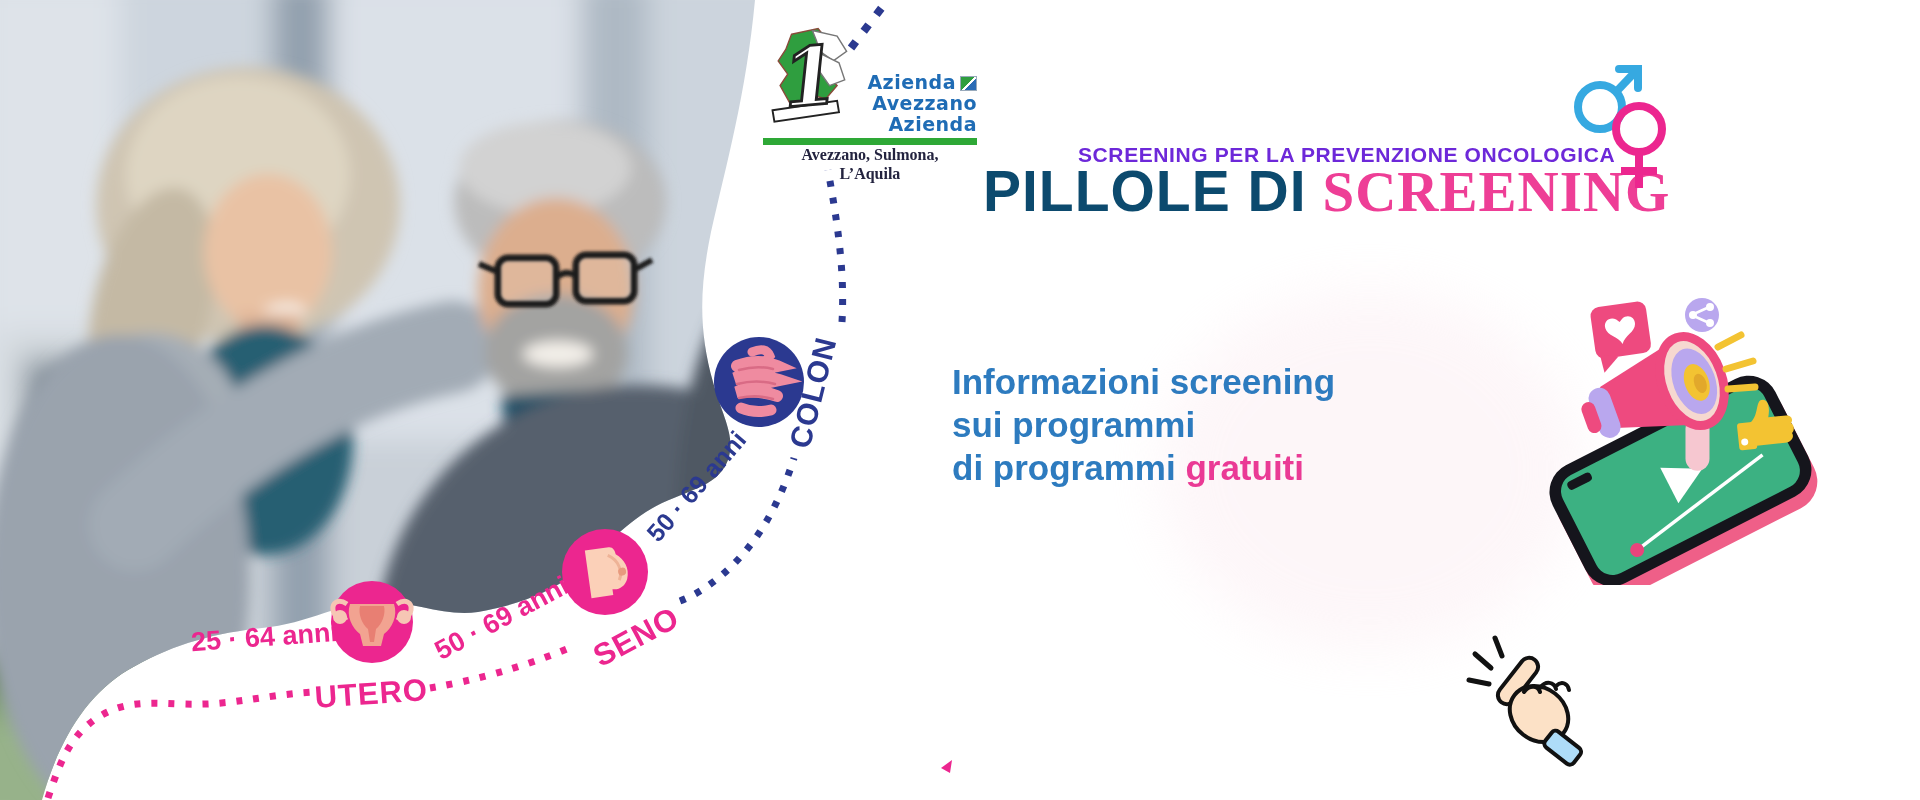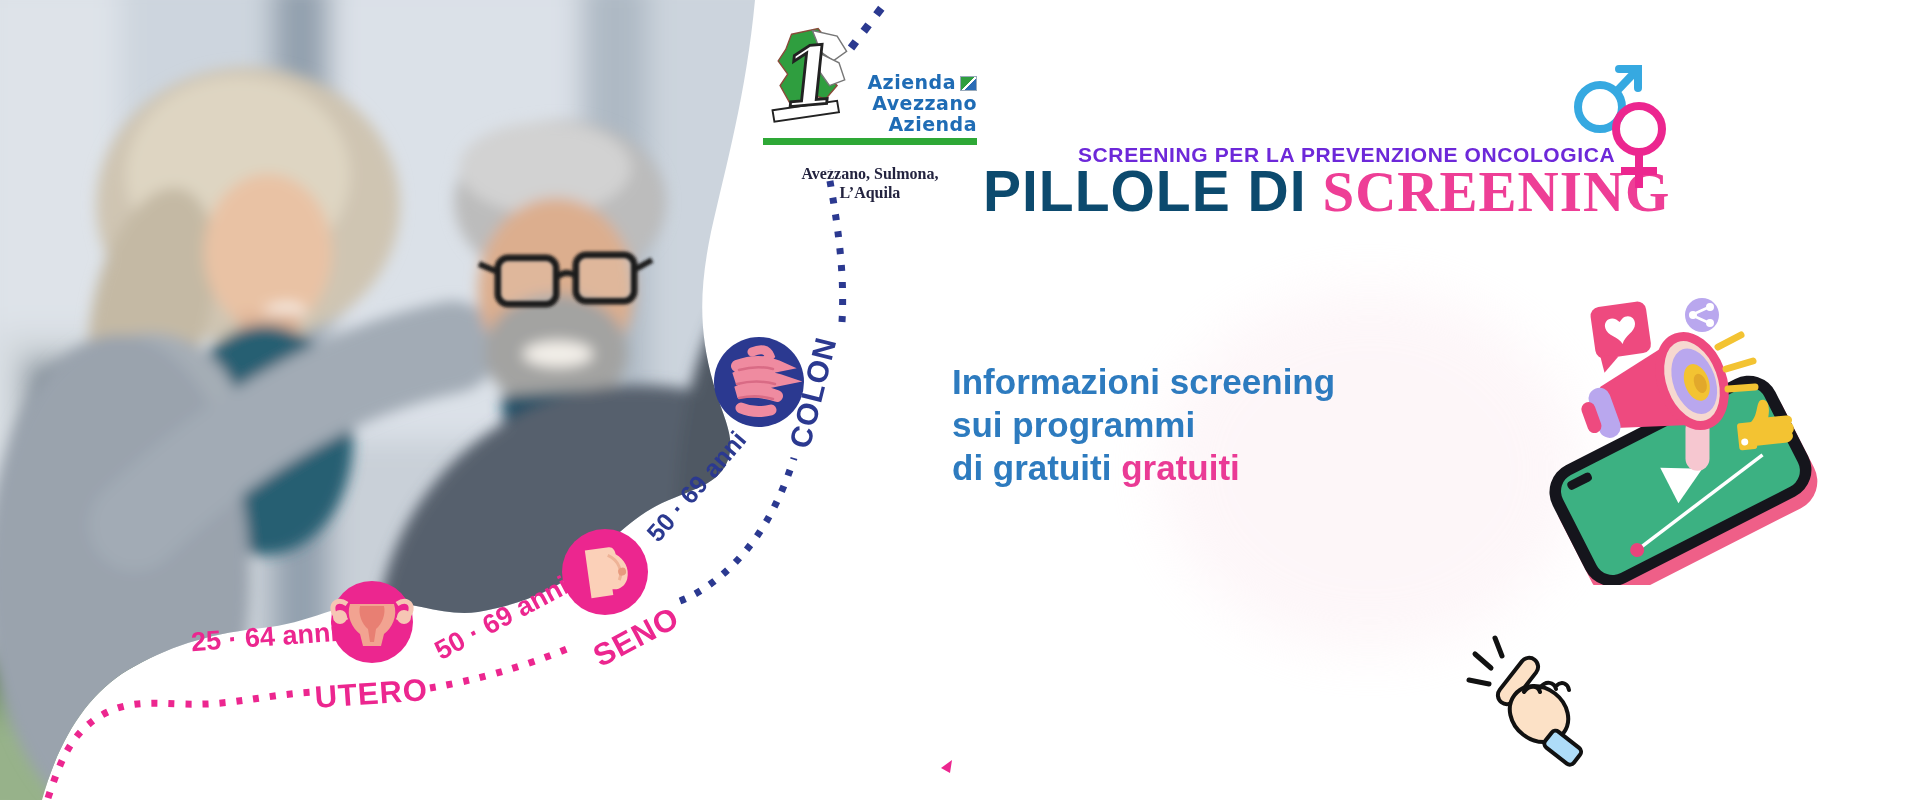--- a/index.html
+++ b/index.html
@@ -8,21 +8,21 @@
   .stage svg.scene{position:absolute;left:0;top:0;}
   .abs{position:absolute;}
   
   .logo{left:763px;top:20px;width:214px;display:flex;flex-direction:column;align-items:center;}
   .logo-row{display:flex;flex-direction:row;align-items:flex-end;width:100%;}
   .logo-name{flex:1;text-align:right;font-family:"DejaVu Sans",sans-serif;font-weight:700;
              font-size:19px;line-height:21px;color:#1f6cb5;letter-spacing:0.5px;}
   .flag{display:inline-block;width:15px;height:13px;margin-left:4px;vertical-align:middle;
         background:linear-gradient(135deg,#2f9e3f 48%,#ffffff 48% 58%,#2b6cb5 58%);border:1px solid #9ab;}
   .green-bar{width:100%;height:7px;background:#2ea836;margin-top:3px;}
-  .logo-sub{margin-top:19px;text-align:center;font-family:"Liberation Serif",serif;font-weight:700;
+  .logo-sub{margin-top:0;text-align:center;font-family:"Liberation Serif",serif;font-weight:700;
             font-size:16px;line-height:19px;color:#23233f;}
   
   .kicker{left:1078px;top:143px;font-size:21px;font-weight:700;letter-spacing:0.6px;color:#6d28d9;white-space:nowrap;}
   .title{left:983px;top:158px;font-size:57px;font-weight:800;letter-spacing:1px;white-space:nowrap;}
   .title .p1{color:#0c4a6e;margin-right:16px;margin-top:9px;}
   .title .p2{color:#ee3e96;font-family:Liberation Serif, serif;}
   .body-copy{left:952px;top:360px;font-size:35px;font-weight:700;line-height:43px;color:#2d7bbf;white-space:nowrap;}
   .body-copy .pk{color:#ea3a95;}
   .cta{left:1133px;top:613px;font-size:30px;font-weight:800;letter-spacing:3px;color:#2d7bbf;
        white-space:nowrap;cursor:pointer;}
@@ -191,21 +191,21 @@
     <g stroke="#ec268f" stroke-width="8" fill="none">
       <circle cx="84" cy="74" r="23"></circle>
       <path d="M84,97 L84,133"></path>
       <path d="M66,116 L102,116"></path>
     </g>
   </svg>
 
   <div class="abs body-copy">
     <div>Informazioni screening</div>
     <div>sui programmi</div>
-    <div><span>di gratuiti </span><span class="pk">gratuiti</span></div>
+    <div><span>di programmi </span><span class="pk">gratuiti</span></div>
   </div>
 
 
   <svg class="abs" style="left:1462px;top:632px;" width="135" height="145" viewBox="0 0 135 145">
     <g stroke="#111" stroke-width="5" stroke-linecap="round">
       <path d="M33,6 L40,24" fill="none"></path>
       <path d="M13,22 L29,36" fill="none"></path>
       <path d="M7,48 L27,52" fill="none"></path>
     </g>
     <rect x="47" y="22" width="18" height="54" rx="9" transform="rotate(38 56 49)" fill="#fce1c6" stroke="#111" stroke-width="4"></rect>

